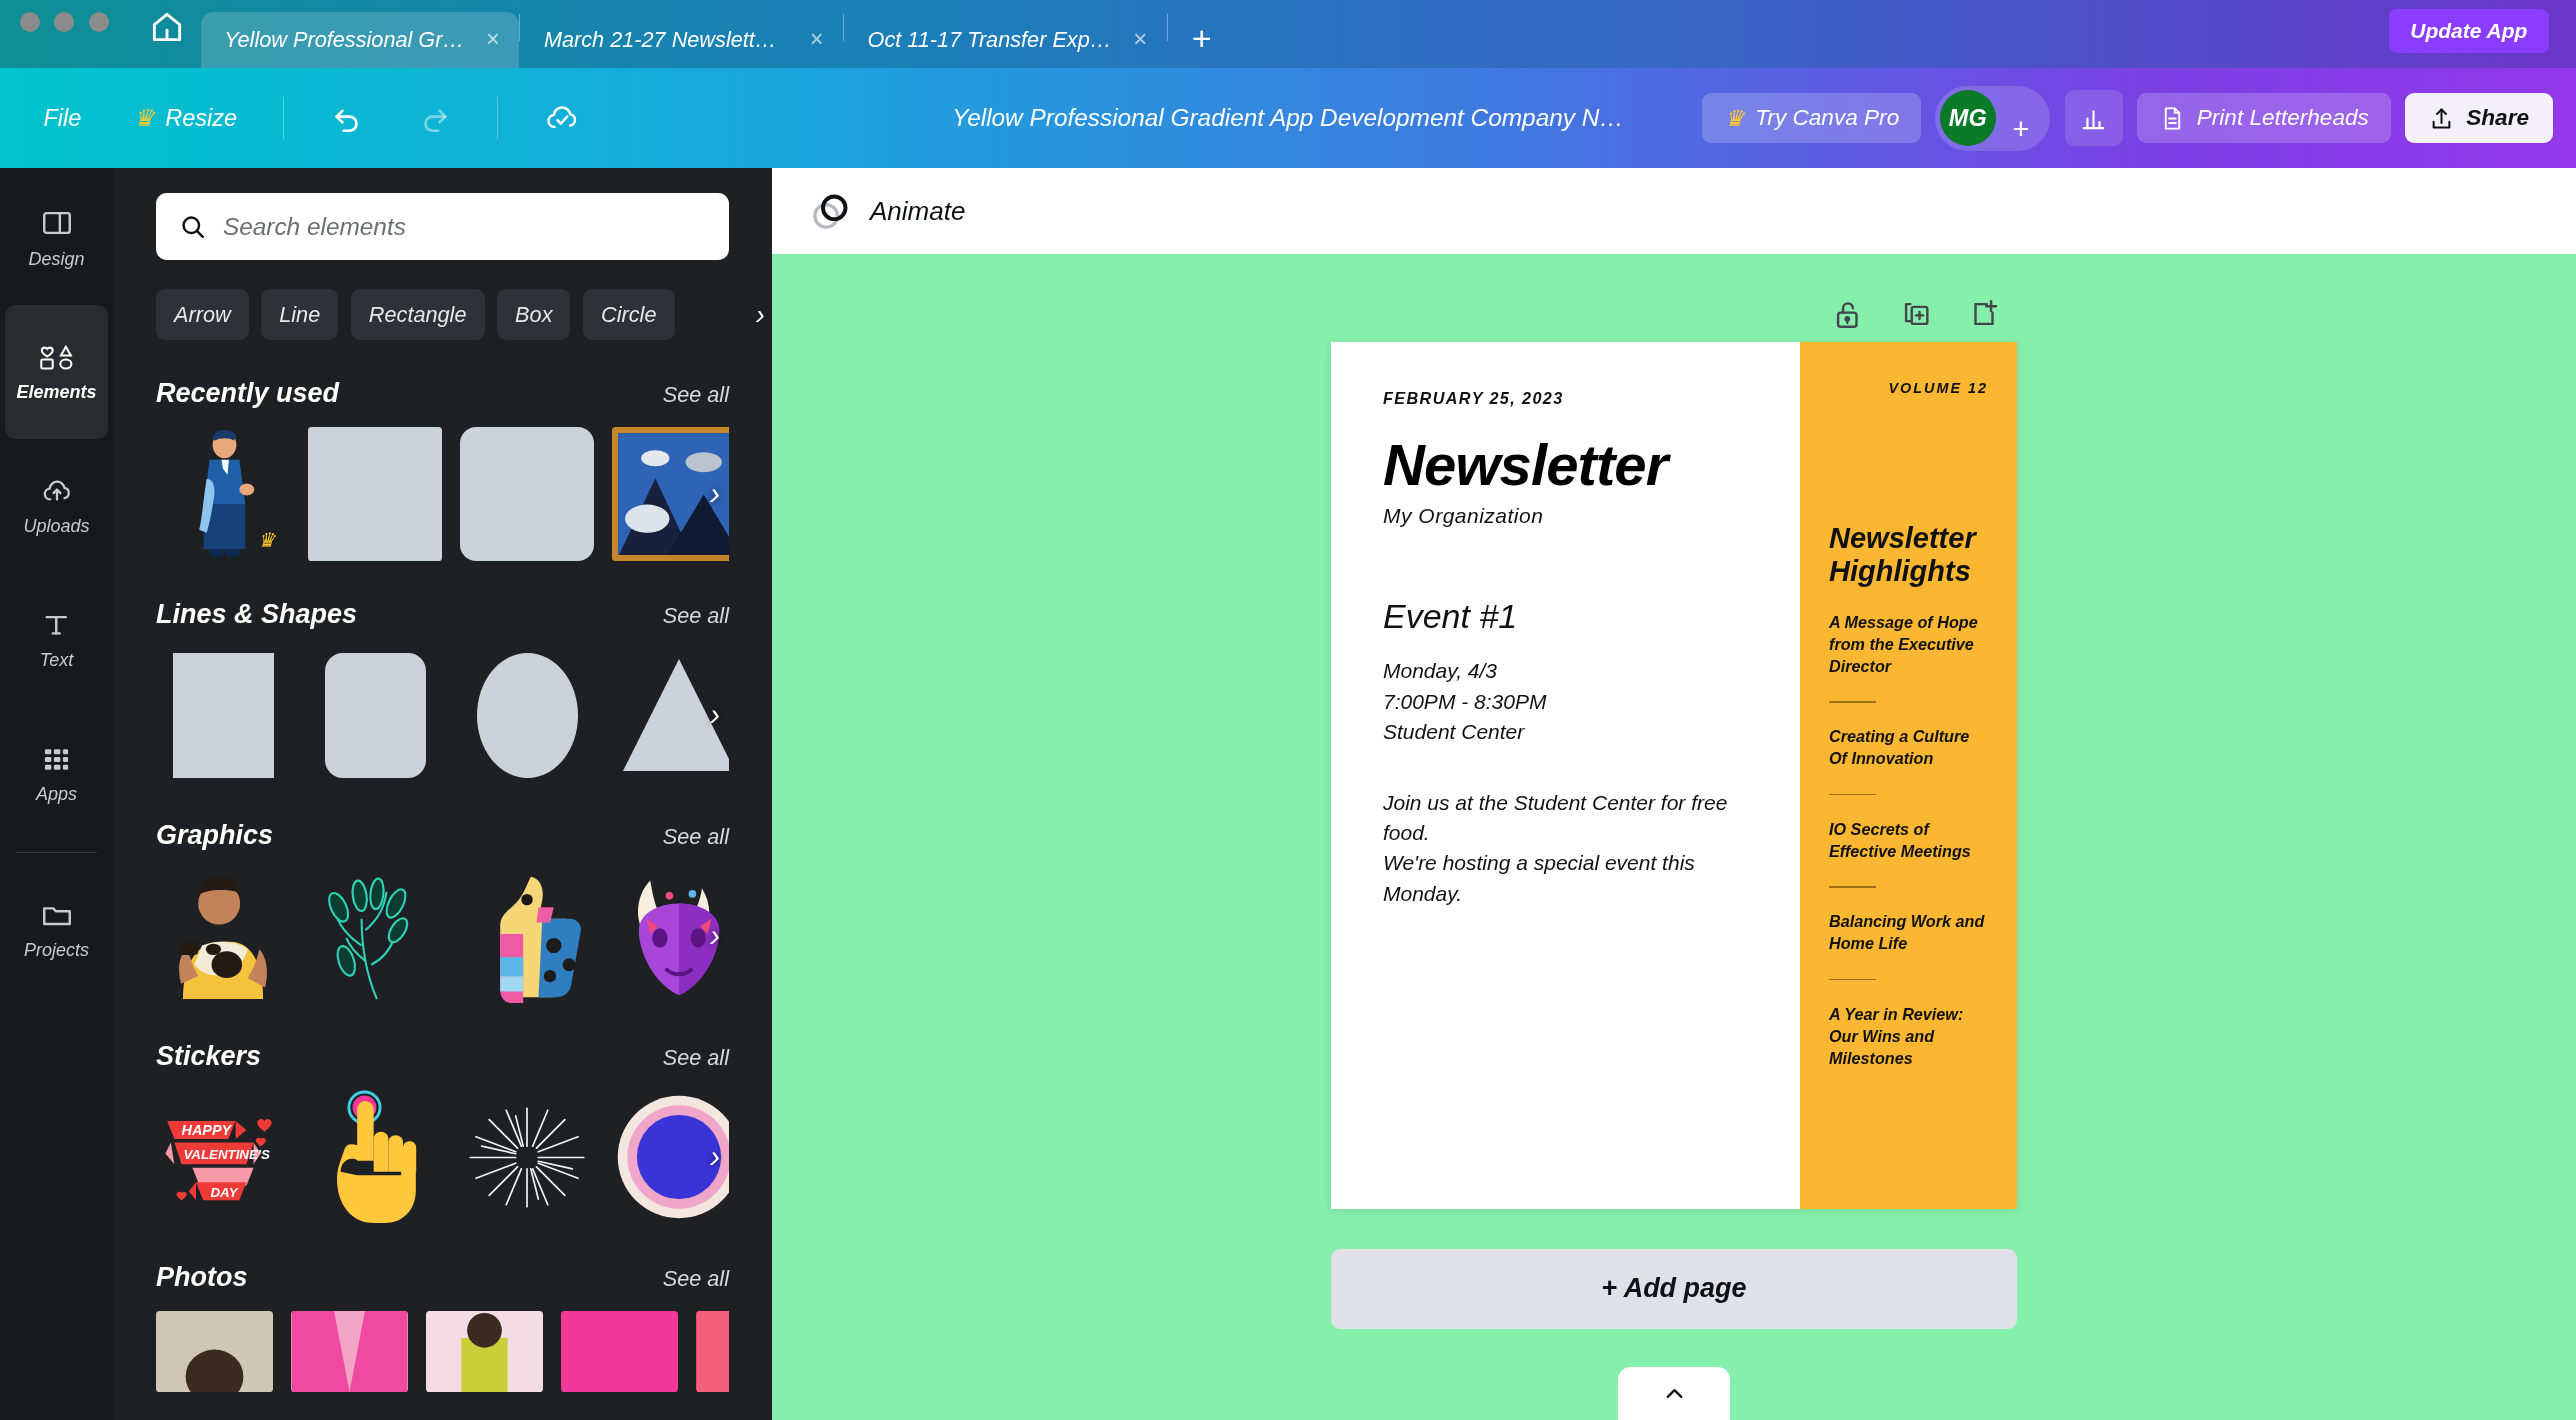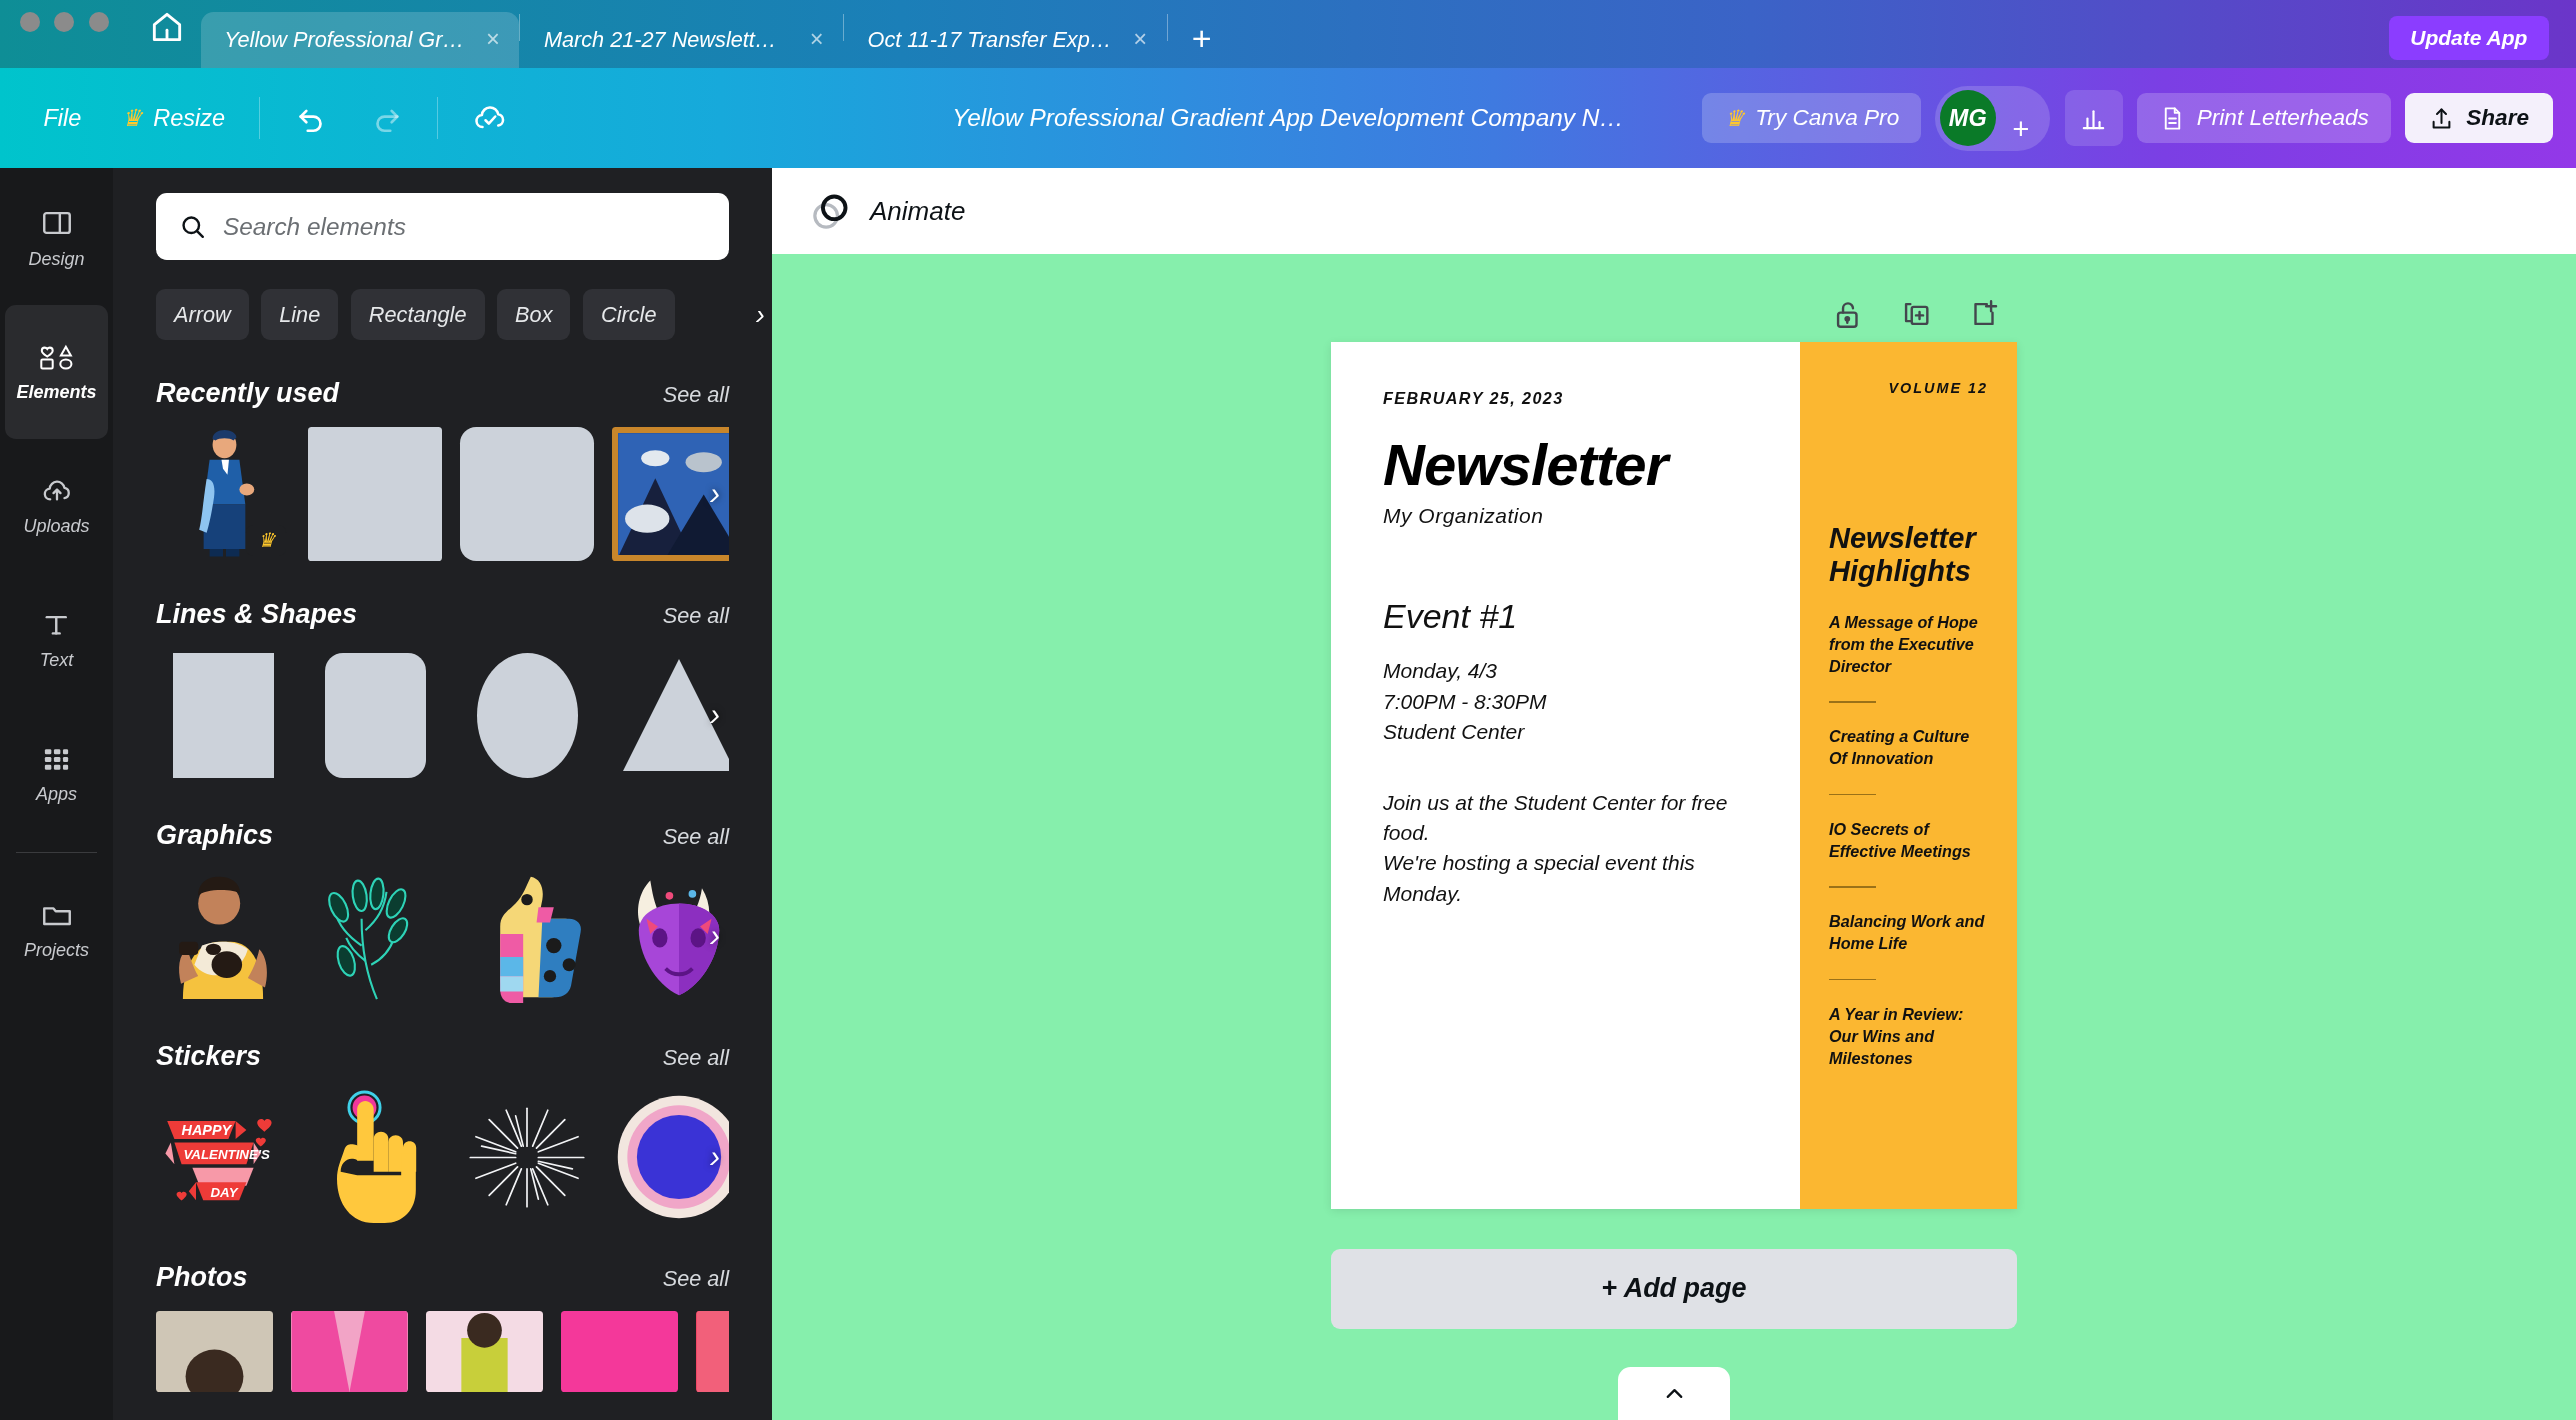--- a/index.html
+++ b/index.html
@@ -30,30 +30,30 @@
     padding: 0 20px 0 23.5px; border-radius: 12.6px 12.6px 0 0;
     color: #ffffff; font-size: 21.7px; white-space: nowrap;
     position: relative;
   }
   .tab.active { background: rgba(255,255,255,0.17); }
   .tab-label { overflow: hidden; text-overflow: ellipsis; max-width: 244px; display: block; }
   .tab-close { color: rgba(255,255,255,0.65); font-size: 23.5px; line-height: 1; margin-left: auto; padding-left: 12.6px; }
   .tab-sep { width: 0.9px; height: 27px; background: rgba(255,255,255,0.35); align-self: center; margin-bottom: 12.6px; }
   .newtab { color: #fff; font-size: 34px; line-height: 1; padding: 0 23.5px 12.6px 23.5px; align-self: flex-end; font-weight: 300; }
   .updateapp {
-    position: absolute; right: 27px; top: 16px;
+    position: absolute; right: 27px; top: 9px;
     background: #8b3dff; color: #fff; font-size: 21px; font-weight: 700;
     border-radius: 8.1px; padding: 10px 21.7px;
   }
 
   
   .toolbar {
     height: 100px; flex: 0 0 100px;
     background: linear-gradient(90deg,#00c4cc 0%,#17a9db 28%,#3f7ae0 58%,#7b3fe4 84%,#9338e8 100%);
-    display: flex; align-items: center; padding: 0 23.5px; gap: 0; position: relative;
+    display: flex; align-items: center; padding: 0 23.5px; gap: 12px; position: relative;
   }
   .tb-item { color: #fff; font-size: 23.5px; display: flex; align-items: center; gap: 10.8px; padding: 9px 20px; border-radius: 8.1px; }
   .tb-sep { width: 0.9px; height: 42px; background: rgba(255,255,255,0.3); margin: 0 14.4px; }
   .crown { font-size: 23.5px; }
   .doctitle {
     position: absolute; left: 50%; transform: translateX(-50%);
     color: #fff; font-size: 24.4px; white-space: nowrap;
     max-width: 794px; overflow: hidden; text-overflow: ellipsis;
   }
   .tb-right { margin-left: auto; display: flex; align-items: center; gap: 14.4px; }

